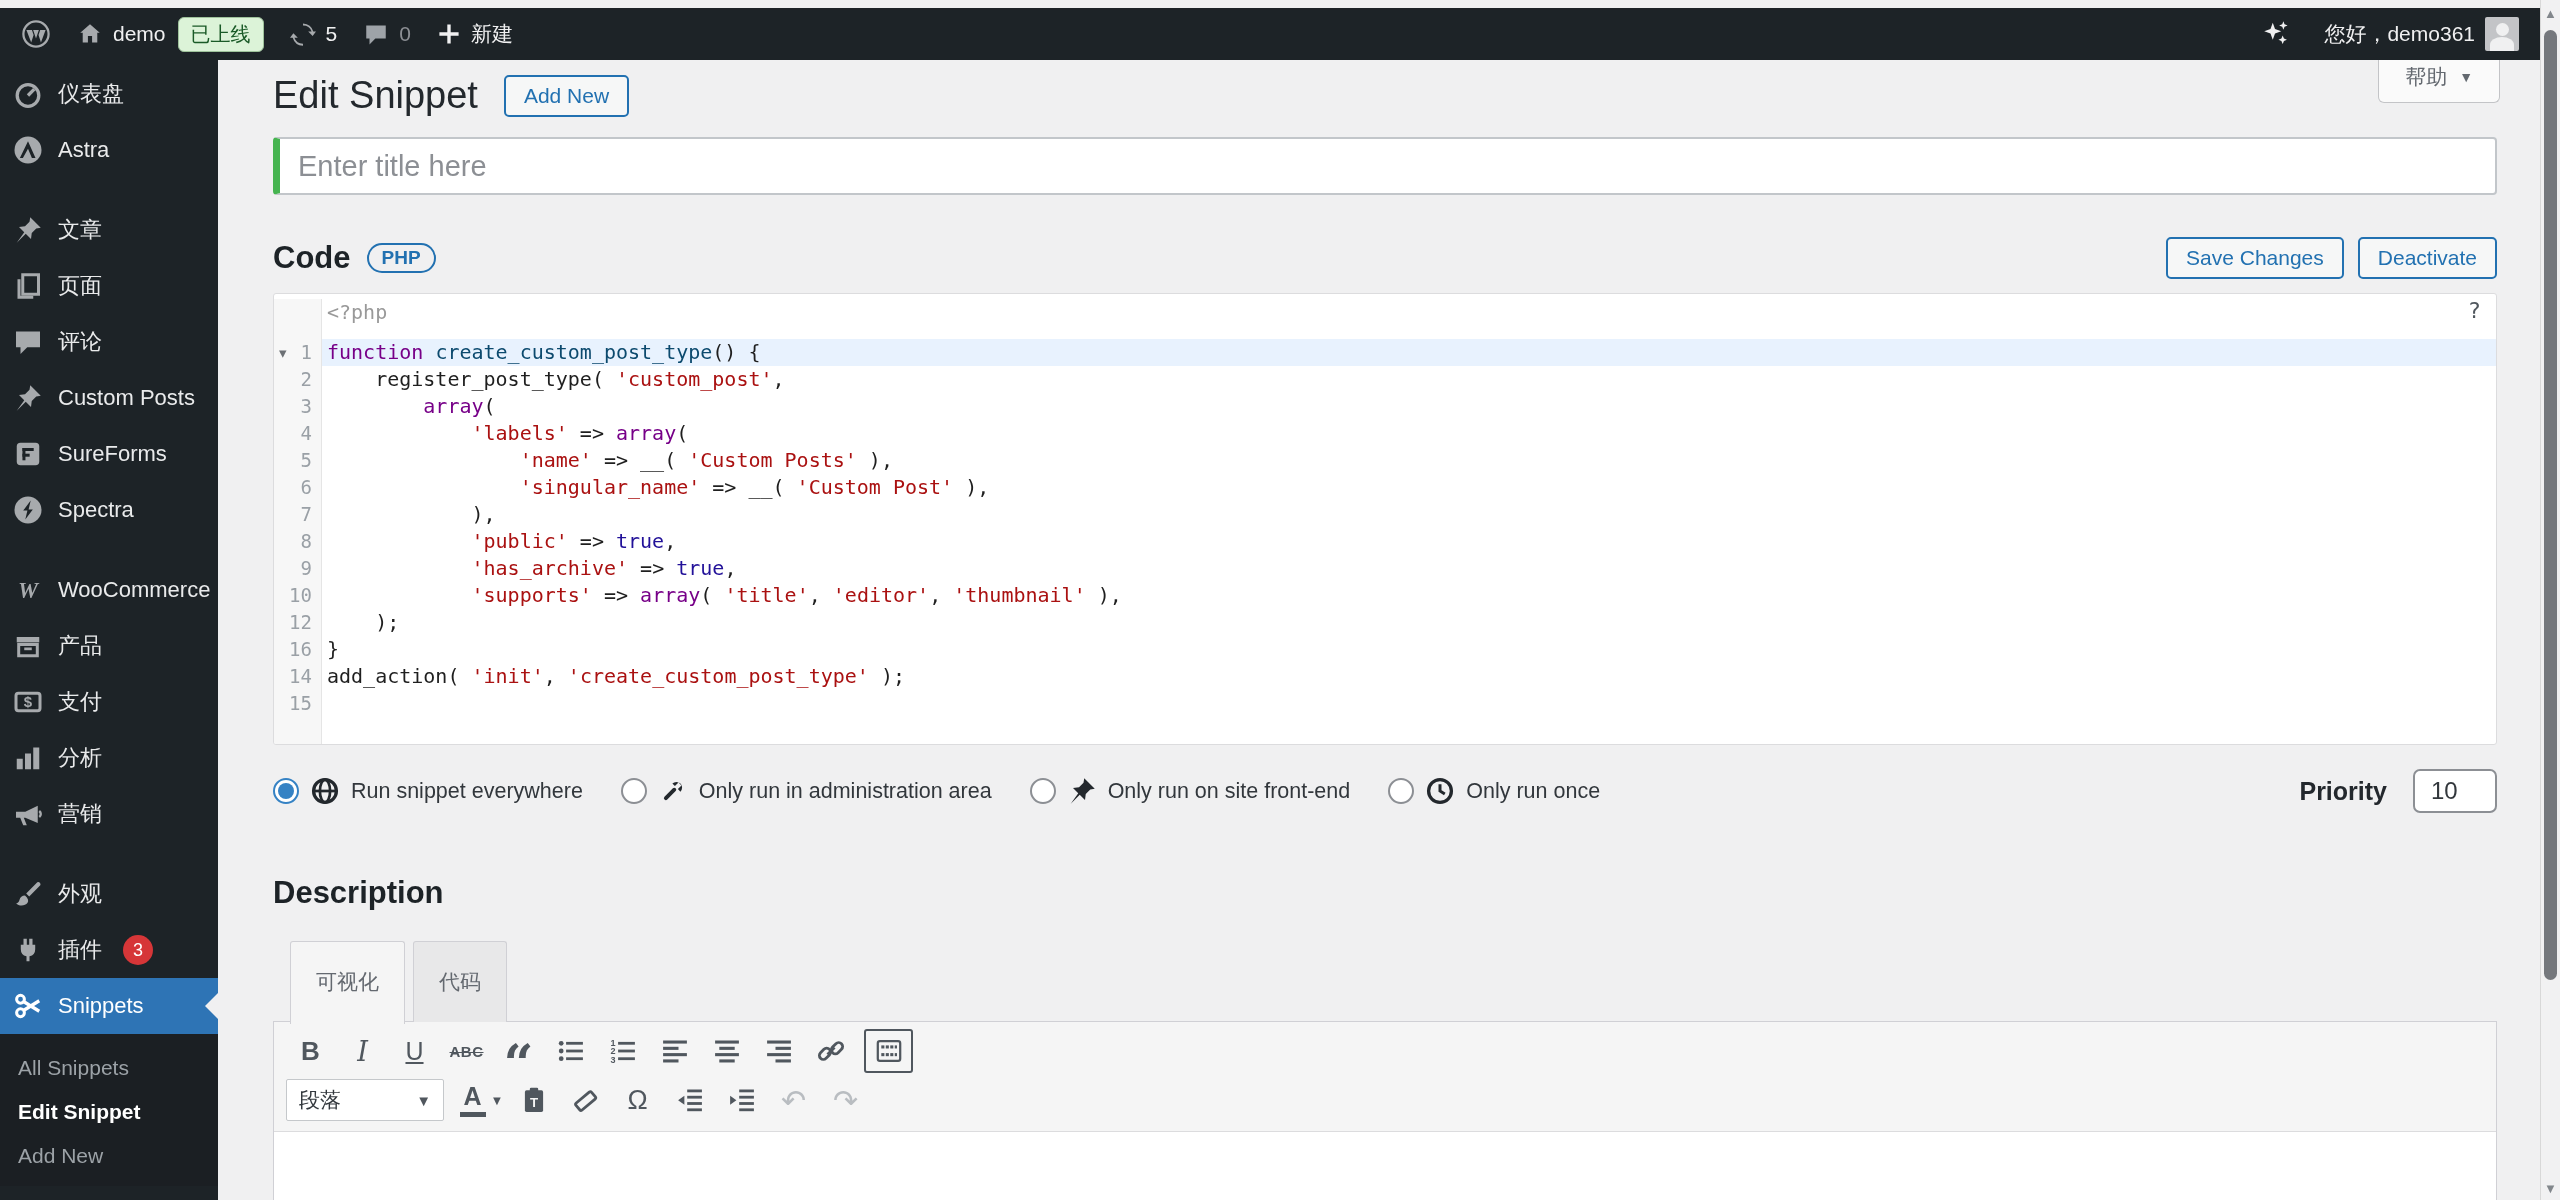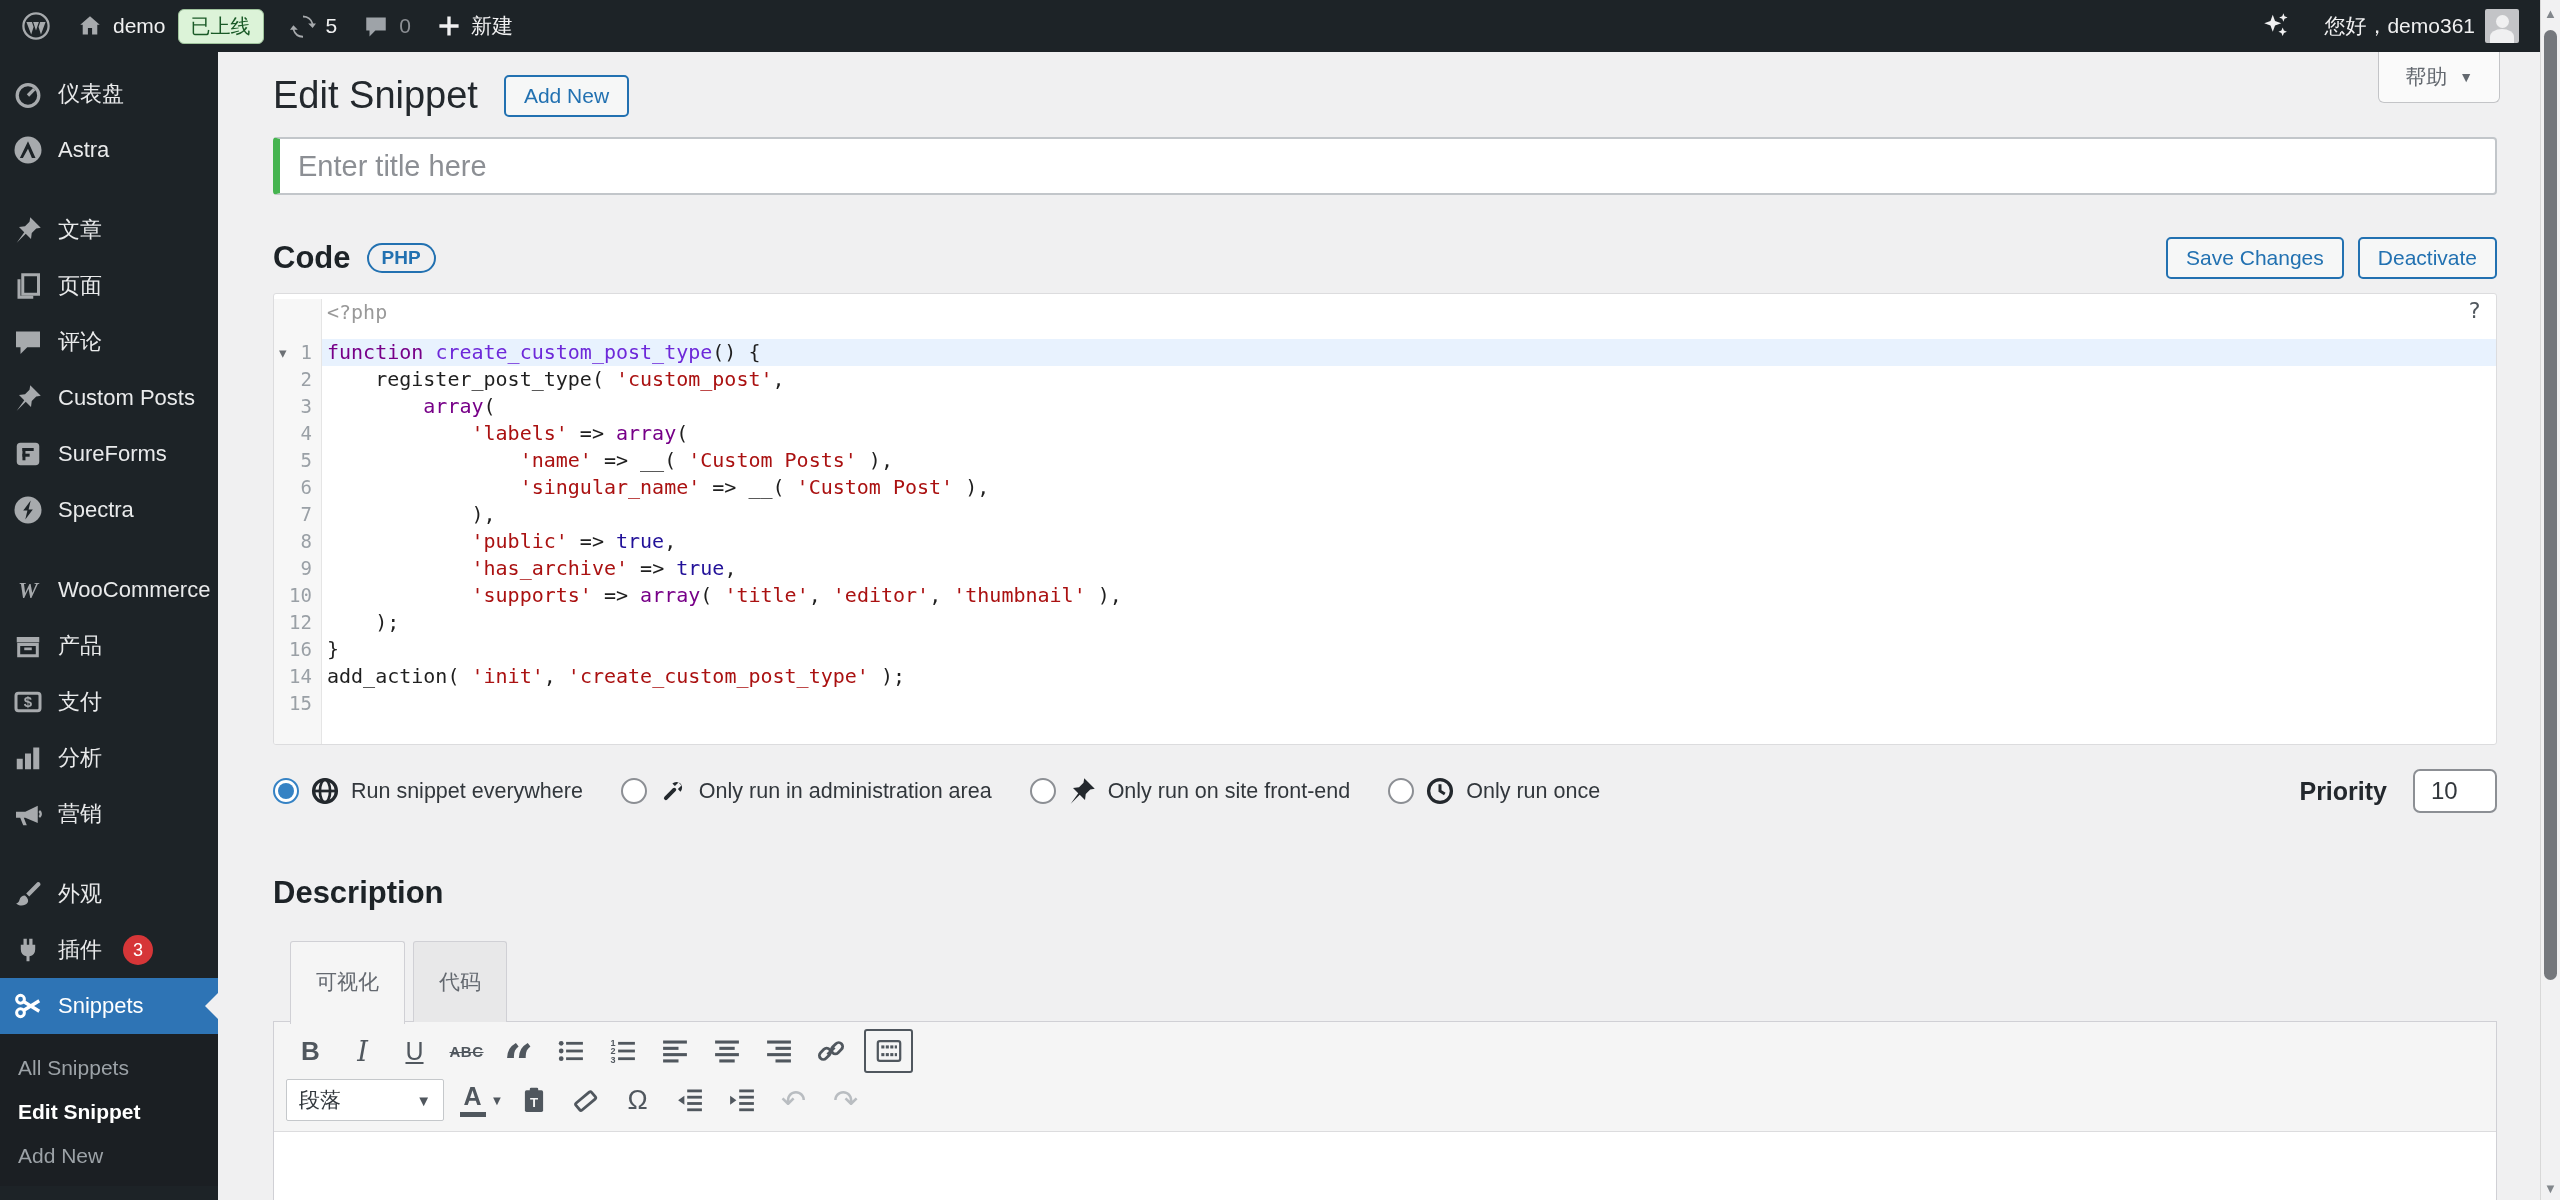--- a/index.html
+++ b/index.html
@@ -1,21 +1,21 @@
 <!DOCTYPE html>
 <html><head>
 <meta charset="utf-8">
 <style>
   * { margin:0; padding:0; box-sizing:border-box; }
   html,body { width:2560px; height:1200px; }
   body { font-family:"Liberation Sans","DejaVu Sans",sans-serif; background:#f0f0f1; }
   .screen { position:relative; width:2560px; height:1200px; overflow:hidden; background:#f0f0f1; }
 
   
-  #adminbar { position:absolute; left:0; top:0; right:0; height:52px; background:#1d2327; color:#f0f0f1;
+  #adminbar { position:absolute; left:0; top:8px; right:0; height:52px; background:#1d2327; color:#f0f0f1;
     display:flex; align-items:center; font-size:21px; z-index:60; }
   .ab-item { display:flex; align-items:center; gap:10px; padding:0 13px; height:100%; }
   .ab-icon { display:flex; align-items:center; justify-content:center; color:#a7aaad; }
   .ab-icon svg { display:block; }
   .ab-left { display:flex; align-items:center; height:100%; padding-left:8px; }
   .ab-right { margin-left:auto; display:flex; align-items:center; height:100%; padding-right:28px; gap:4px; }
   .status-badge { background:#dcf3d8; color:#1a5a27; border:1px solid #9ec29b; border-radius:6px;
     padding:3px 12px; font-size:20px; margin-left:2px; }
   .muted-count { color:#8c8f94; }
   .avatar { width:34px; height:34px; background:#c3c4c7; border-radius:2px; position:relative; overflow:hidden; }
@@ -67,21 +67,21 @@
     position:relative; font-family:"DejaVu Sans Mono",monospace; font-size:20px; display:flex; flex-direction:column;
     overflow:hidden; padding-top:5px; cursor:text; }
   .crow { display:flex; height:27px; flex:none; }
   .crow.fill { flex:1; height:auto; }
   .cspacer { height:13px; flex:none; display:flex; }
   .gcell { width:48px; flex:none; text-align:right; padding-right:9px; color:#9aa0a6; background:#f7f7f7;
     border-right:1px solid #e5e5e5; font-size:19px; line-height:27px; position:relative; }
   .ccell { flex:1; white-space:pre; color:#1f1f1f; padding-left:5px; line-height:27px; }
   .ccell.active-line { background:#e8f2fe; }
   .fold-arrow { position:absolute; left:5px; top:0; color:#6c7075; font-size:15px; font-family:"Liberation Sans",sans-serif; }
-  .tk-k { color:#770088; } .tk-d { color:#6d28d9; } .tk-s { color:#aa1111; } .tk-a { color:#221199; } .tk-m { color:#999; }
+  .tk-k { color:#770088; } .tk-d { color:#0c4a6e; } .tk-s { color:#aa1111; } .tk-a { color:#221199; } .tk-m { color:#999; }
   #cm-help { position:absolute; top:4px; right:15px; color:#50575e; font-size:22px; }
 
   
   #scope-row { margin-top:24px; display:flex; align-items:center; }
   .scope-opt { display:flex; align-items:center; gap:11px; margin-right:38px; font-size:21.5px; color:#32373c; cursor:pointer; }
   .radio { width:26px; height:26px; border-radius:50%; border:2px solid #8c8f94; background:#fff; flex:none; position:relative; }
   .radio.checked { border-color:#3582c4; }
   .radio.checked::after { content:""; position:absolute; left:50%; top:50%; width:16px; height:16px; margin:-8px 0 0 -8px;
     border-radius:50%; background:#3582c4; }
   .scope-icon { width:30px; height:30px; color:#23282d; display:flex; }

